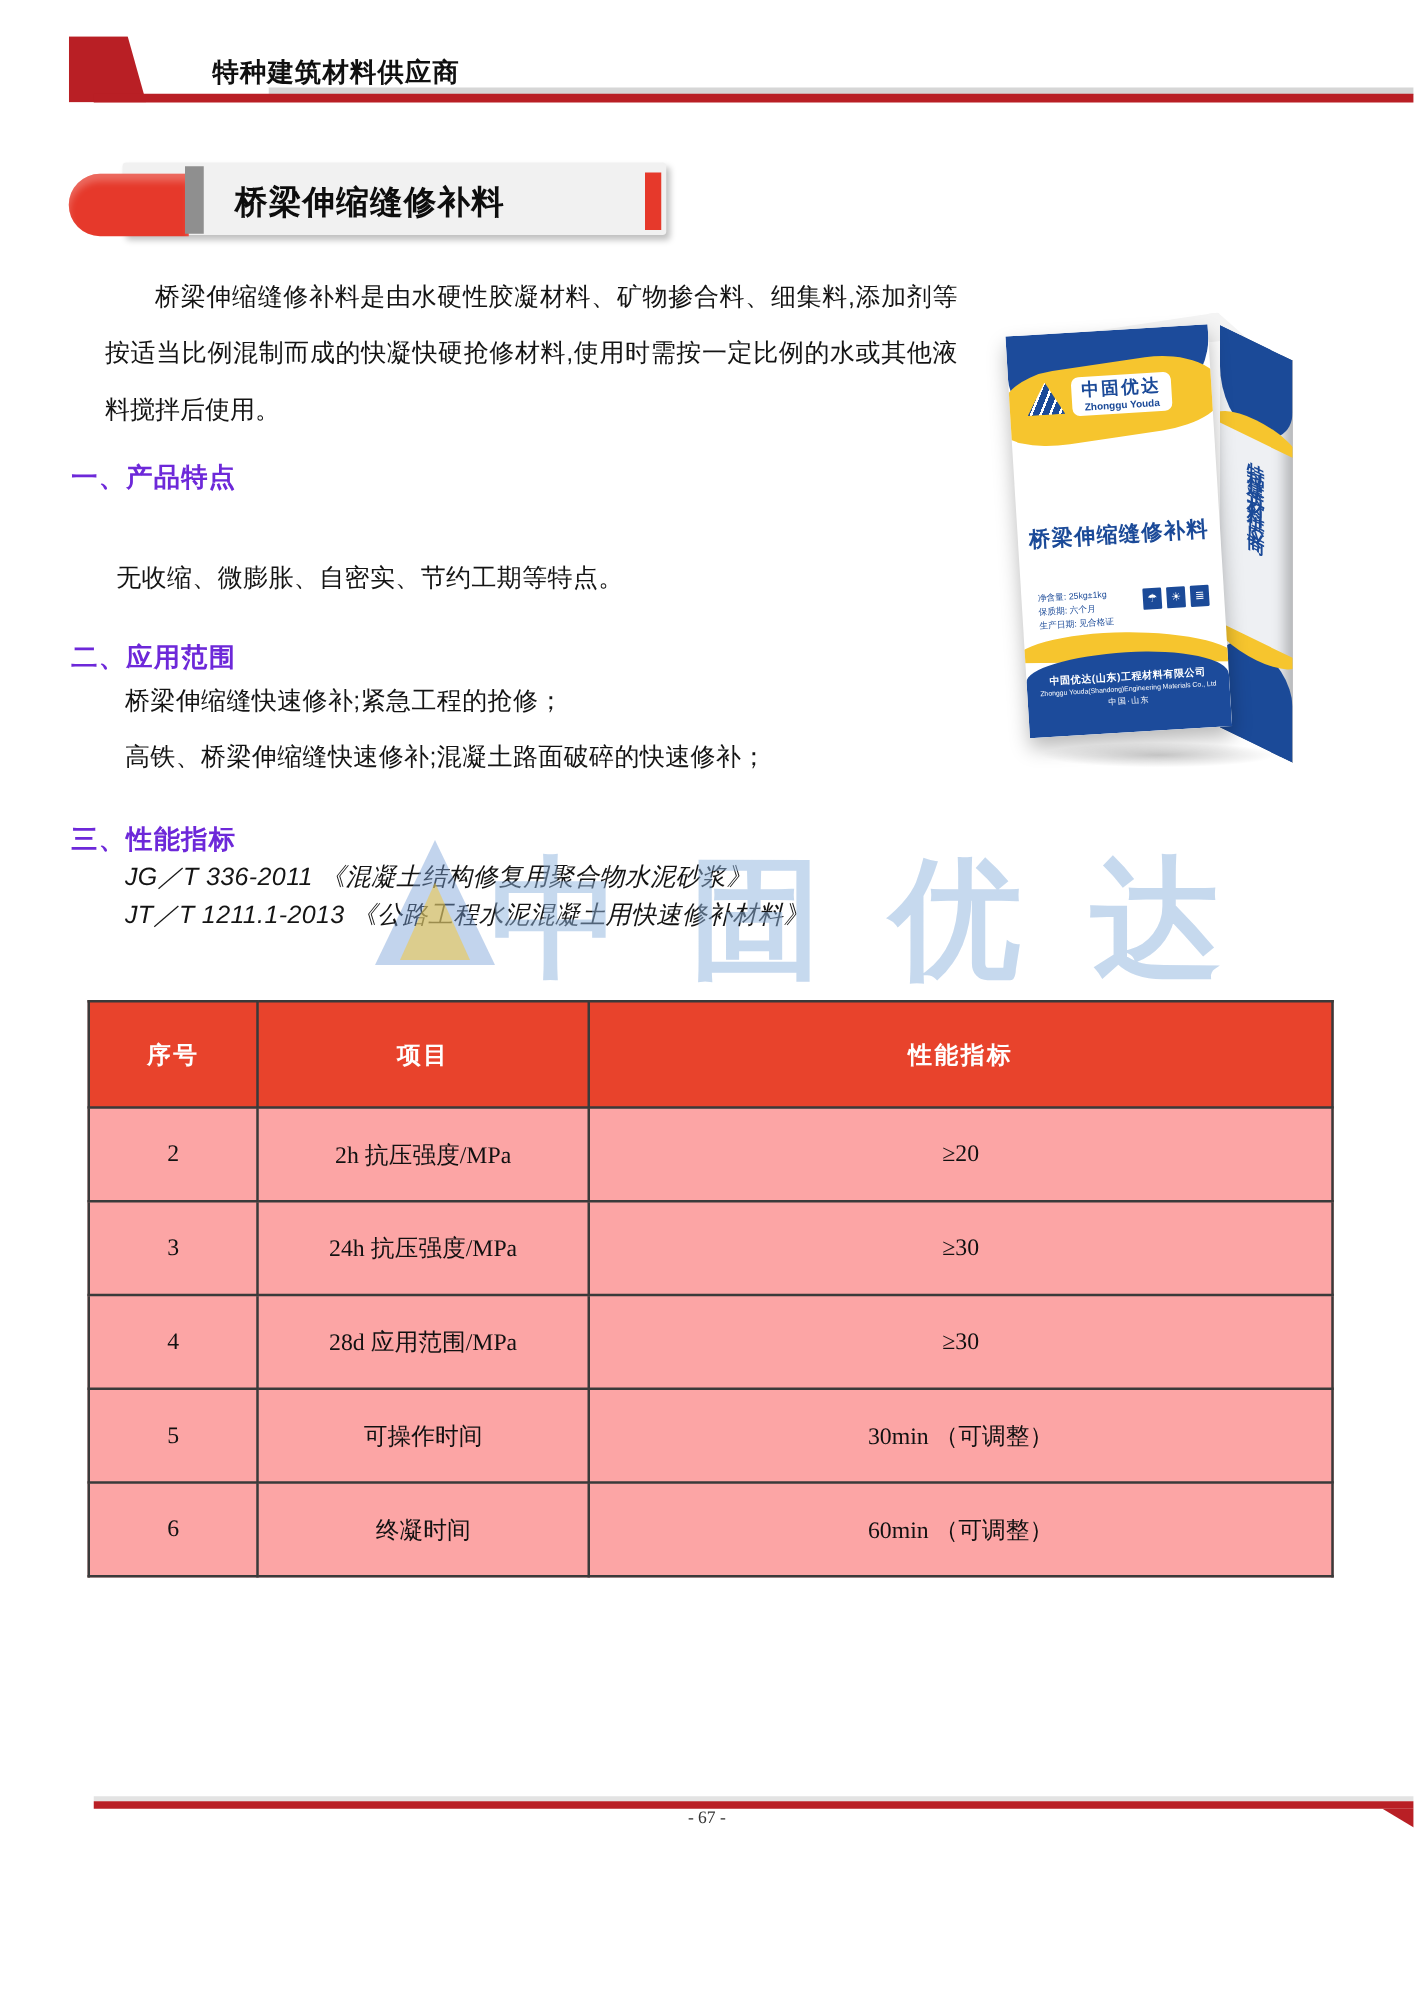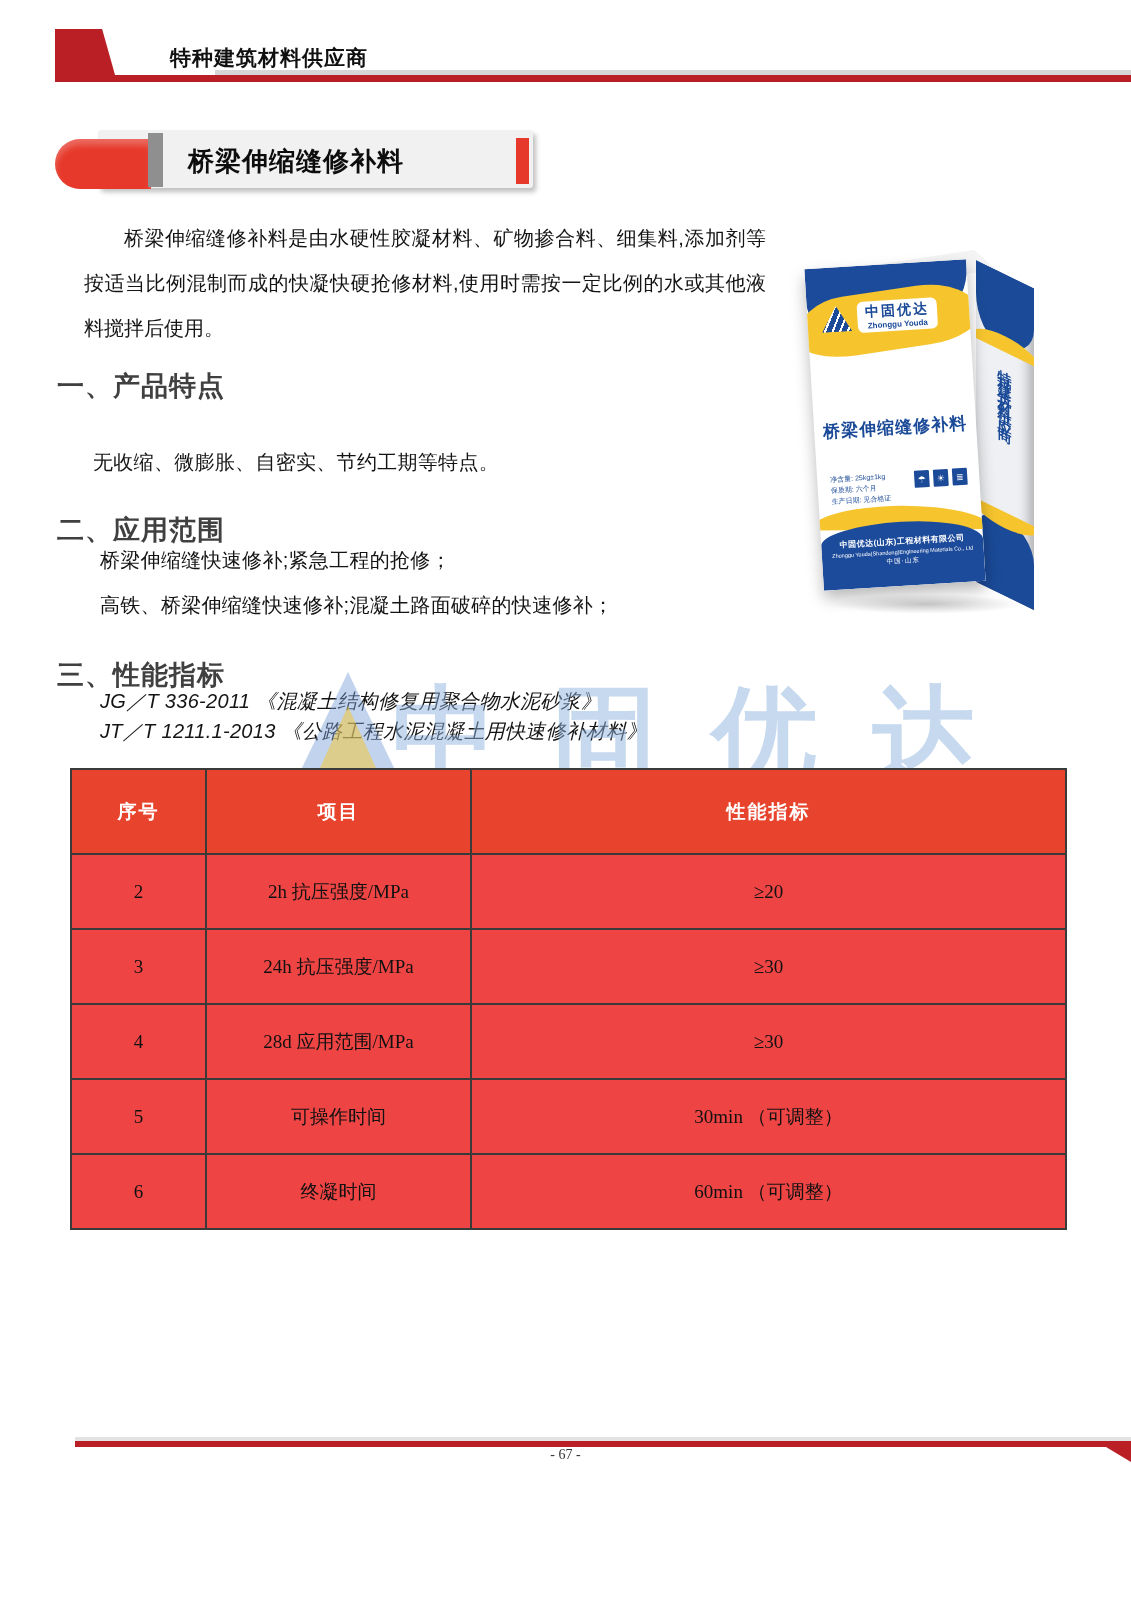--- a/index.html
+++ b/index.html
@@ -21,21 +21,21 @@
     background:#f1f1f1; border-radius:3px; box-shadow:3px 4px 5px rgba(0,0,0,0.25); }
   .banner-red-pill { position:absolute; left:55px; top:139px; width:96px; height:50px;
     background:#e6392b; border-radius:26px 0 0 26px; box-shadow:inset 0 6px 6px rgba(255,255,255,0.25); }
   .banner-gray-bar { position:absolute; left:148px; top:133px; width:15px; height:54px; background:#8f8f8f; }
   .banner-red-bar { position:absolute; left:516px; top:138px; width:13px; height:46px; background:#e6392b; }
   .banner-title { position:absolute; left:188px; top:144px; font-size:26px; font-weight:bold;
     letter-spacing:1px; color:#0d0d0d; }
   
   .intro { position:absolute; left:84px; top:216px; width:682px; font-size:20px;
     line-height:45px; text-indent:2em; text-align:justify; color:#141414; }
-  .sec-heading { position:absolute; font-size:27px; font-weight:bold; color:#404040; letter-spacing:1px; }
+  .sec-heading { position:absolute; font-size:21px; font-weight:bold; color:#6d28d9; letter-spacing:1px; }
   .sec1-h { left:57px; top:368px; }
   .sec2-h { left:57px; top:512px; }
   .sec3-h { left:57px; top:657px; }
   .body-line { position:absolute; font-size:20px; color:#141414; letter-spacing:0.3px; }
   .sec1-l0 { left:93px; top:403px; }
   .sec1-l1 { left:93px; top:449px; }
   .sec2-l0 { left:100px; top:547px; }
   .sec2-l1 { left:100px; top:592px; }
   .sec3-l0 { left:100px; top:688px; }
   .sec3-l1 { left:100px; top:718px; }
@@ -43,22 +43,22 @@
   
   .watermark-text { position:absolute; left:392px; top:666px; z-index:0; font-size:105px;
     font-weight:bold; letter-spacing:55px; color:#8fb4de; opacity:0.5; white-space:nowrap; }
   .wm-tri-blue { position:absolute; left:300px; top:672px; z-index:0; width:0; height:0;
     border-left:48px solid transparent; border-right:48px solid transparent;
     border-bottom:100px solid rgba(120,160,215,0.45); }
   .wm-tri-yellow { position:absolute; left:320px; top:706px; z-index:0; width:0; height:0;
     border-left:28px solid transparent; border-right:28px solid transparent;
     border-bottom:62px solid rgba(246,197,46,0.5); }
   
-  .spec-table { position:absolute; left:70px; top:768px; width:995px; z-index:2;
-    border-collapse:collapse; table-layout:fixed; background:#ef4444; }
+  .spec-table { position:absolute; left:70px; top:800px; width:995px; z-index:2;
+    border-collapse:collapse; table-layout:fixed; background:#fca5a5; }
   .spec-table th, .spec-table td { border:2px solid #3a3a3a; text-align:center; vertical-align:middle; }
   .spec-table th { height:85px; background:#e8432c; color:#ffffff; font-size:19px;
     font-weight:bold; letter-spacing:2px; }
   .spec-table td { height:75px; font-family:"Liberation Serif","DejaVu Serif",serif;
     font-size:19px; color:#111111; }
   
   .ftr-gray-line { position:absolute; left:75px; right:0; top:1437px; height:4px; background:#e3e3e3; }
   .ftr-red-line { position:absolute; left:75px; right:0; top:1441px; height:6px; background:#b91f25; }
   .ftr-tri { position:absolute; left:1106px; top:1447px; width:0; height:0;
     border-top:15px solid #b91f25; border-left:25px solid transparent; }

